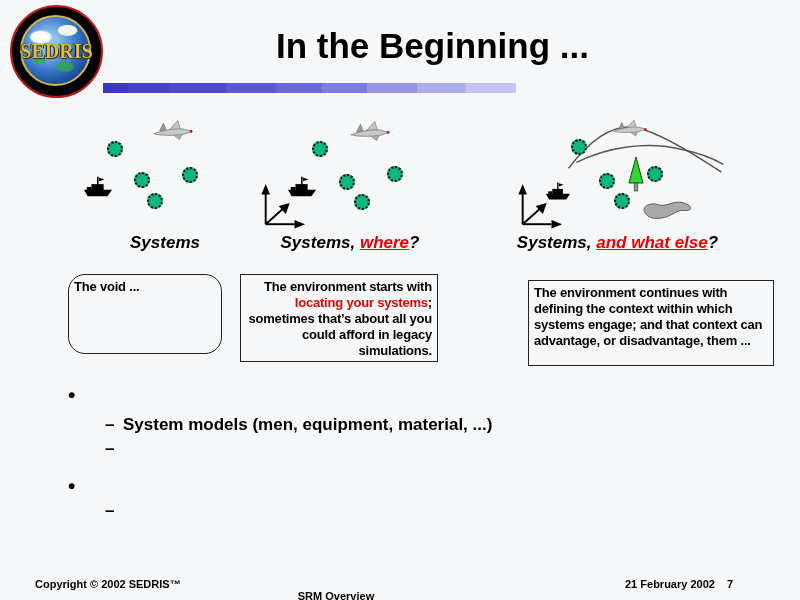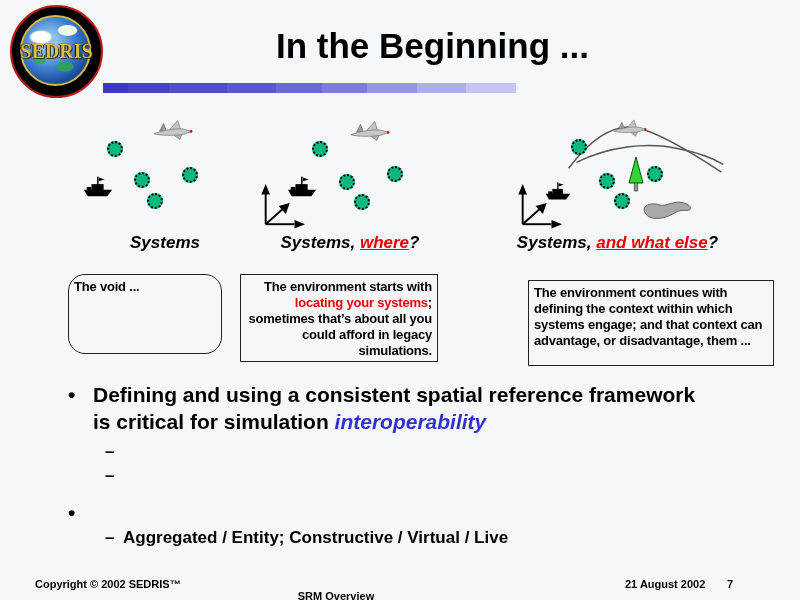--- a/index.html
+++ b/index.html
@@ -206,39 +206,36 @@
   <div class="tbox box2">
     <span>The environment starts with </span><span class="red">locating your systems</span><span>; sometimes that’s about all you could afford in legacy simulations.</span>
   </div>
   <div class="tbox box3">
     <span>The environment continues with defining the context within which systems engage; and that context can advantage, or disadvantage, them ...</span>
   </div>
 
   <div class="bullets">
     <div class="brow">
       <span class="bmark">•</span>
-      <div class="btext">
-        <span>Defining and using a consistent spatial reference framework is critical for simulation </span><i class="blue">interoperability</i>
-      </div>
     </div>
     <div class="srow b1subs">
       <span class="smark">–</span>
+      <div class="stext">System models (men, equipment, material, ...)</div>
     </div>
     <div class="srow">
       <span class="smark">–</span>
     </div>
     <div class="brow b2row">
       <span class="bmark">•</span>
     </div>
     <div class="srow">
       <span class="smark">–</span>
-      <div class="stext">Aggregated / Entity; Constructive / Virtual / Live</div>
     </div>
   </div>
 
   <div class="footer">
     <span class="f-copy">Copyright © 2002 SEDRIS™</span>
     <span class="f-center">SRM Overview</span>
-    <span class="f-date">21 August 2002</span>
+    <span class="f-date">21 February 2002</span>
     <span class="f-page">7</span>
   </div>
 
 </div>
 
 </body></html>

